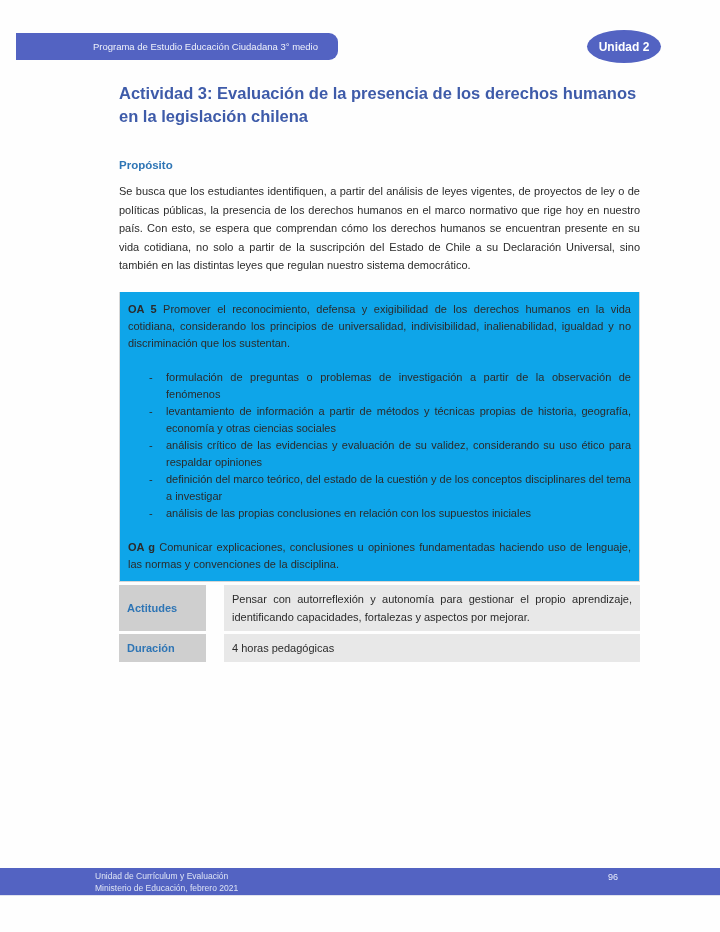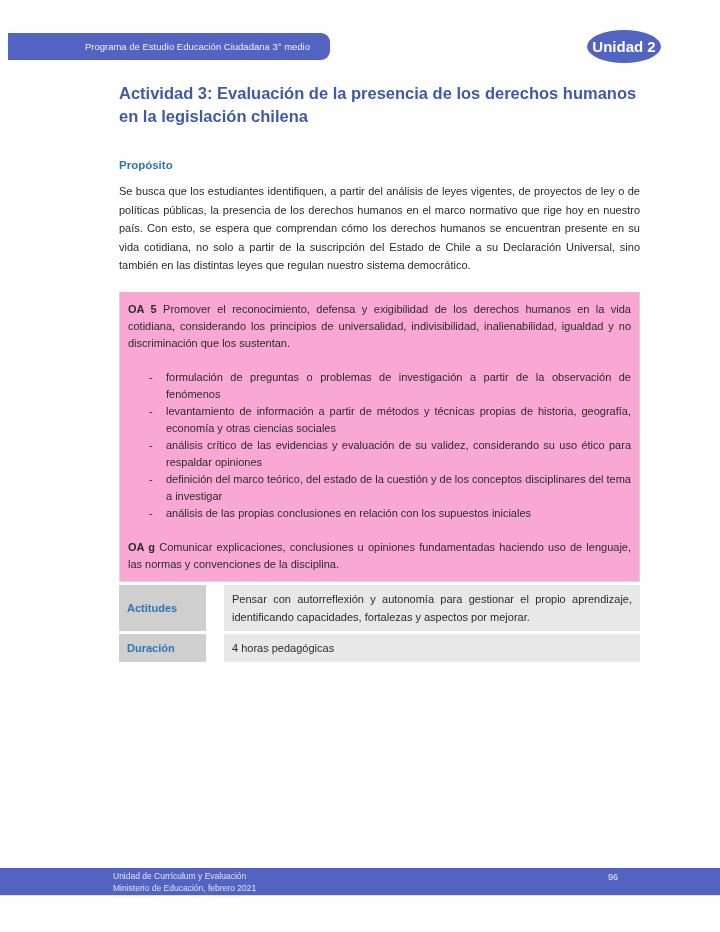--- a/index.html
+++ b/index.html
@@ -14,50 +14,50 @@
     --footer-text:#dde3f5;
   }
   *{box-sizing:border-box;}
   html,body{margin:0;padding:0;}
   body{
     width:720px;height:932px;position:relative;background:#fefefe;
     font-family:"Liberation Sans",sans-serif;color:var(--body-text);
     overflow:hidden;
   }
   .header-band{
-    position:absolute;top:33px;left:8px;width:322px;height:27px;
+    position:absolute;top:33px;left:16px;width:322px;height:27px;
     background:var(--band-blue);border-radius:0 9px 9px 0;
     display:flex;align-items:center;justify-content:flex-end;
     padding-right:20px;color:#eef1fb;font-size:9.5px;
   }
   .unit-badge{
     position:absolute;top:30px;left:587px;width:74px;height:33px;
     background:var(--band-blue);border-radius:50%;
     display:flex;align-items:center;justify-content:center;
-    color:#ffffff;font-size:15px;font-weight:bold;
+    color:#ffffff;font-size:12px;font-weight:bold;
   }
   .content{position:absolute;left:99px;top:82px;width:541px;padding-left:20px;}
   .page-title{
     font-size:16.5px;font-weight:bold;color:var(--title-blue);
     line-height:23px;width:528px;margin:0;
   }
   .section-heading{
     color:var(--heading-blue);font-weight:bold;font-size:11.5px;
     margin:31px 0 0 0;
   }
   .proposito-body{
     margin:11px 0 0 0;font-size:11px;line-height:18.6px;text-align:justify;
   }
   .oa-box{margin-top:17px;}
   .oa-box-header{
     background:var(--bar-gray);height:26px;display:flex;align-items:center;
     padding-left:8px;color:var(--heading-blue);font-weight:bold;font-size:11.5px;
   }
   .oa-box-body{
-    border:1px solid var(--box-border);border-top:none;background:#f9a8d4;
+    border:1px solid var(--box-border);border-top:none;background:#0ea5e9;
     padding:9px 8px 8px 8px;font-size:11px;line-height:17px;text-align:justify;
   }
   .oa-box-body p{margin:0;}
   .gap-line{height:17px;}
   .oa-bullets{list-style:none;margin:0;padding:0;}
   .oa-bullets li{position:relative;padding-left:38px;}
   .oa-bullets li::before{content:"-";position:absolute;left:21px;top:0;}
   .meta-row{display:flex;margin-top:3px;}
   .meta-label{
     width:87px;background:var(--label-gray);color:var(--heading-blue);
@@ -67,21 +67,21 @@
   .meta-value{
     flex:1;background:var(--value-gray);padding:5px 8px;
     font-size:11px;line-height:18px;text-align:justify;
   }
   .meta-value.single{display:flex;align-items:center;text-align:left;}
   .footer{
     position:absolute;left:0;top:868px;width:720px;height:28px;
     background:var(--band-blue);border-bottom:1px solid #dfe2ee;
   }
   .footer-text{
-    position:absolute;left:113px;top:3px;font-size:8.5px;line-height:11.5px;
+    position:absolute;left:95px;top:3px;font-size:8.5px;line-height:11.5px;
     color:var(--footer-text);
   }
   .footer-page{
     position:absolute;left:608px;top:4px;font-size:9px;color:#e9edfb;
   }
 </style>
 </head>
 <body>
 
 <div class="header-band">

